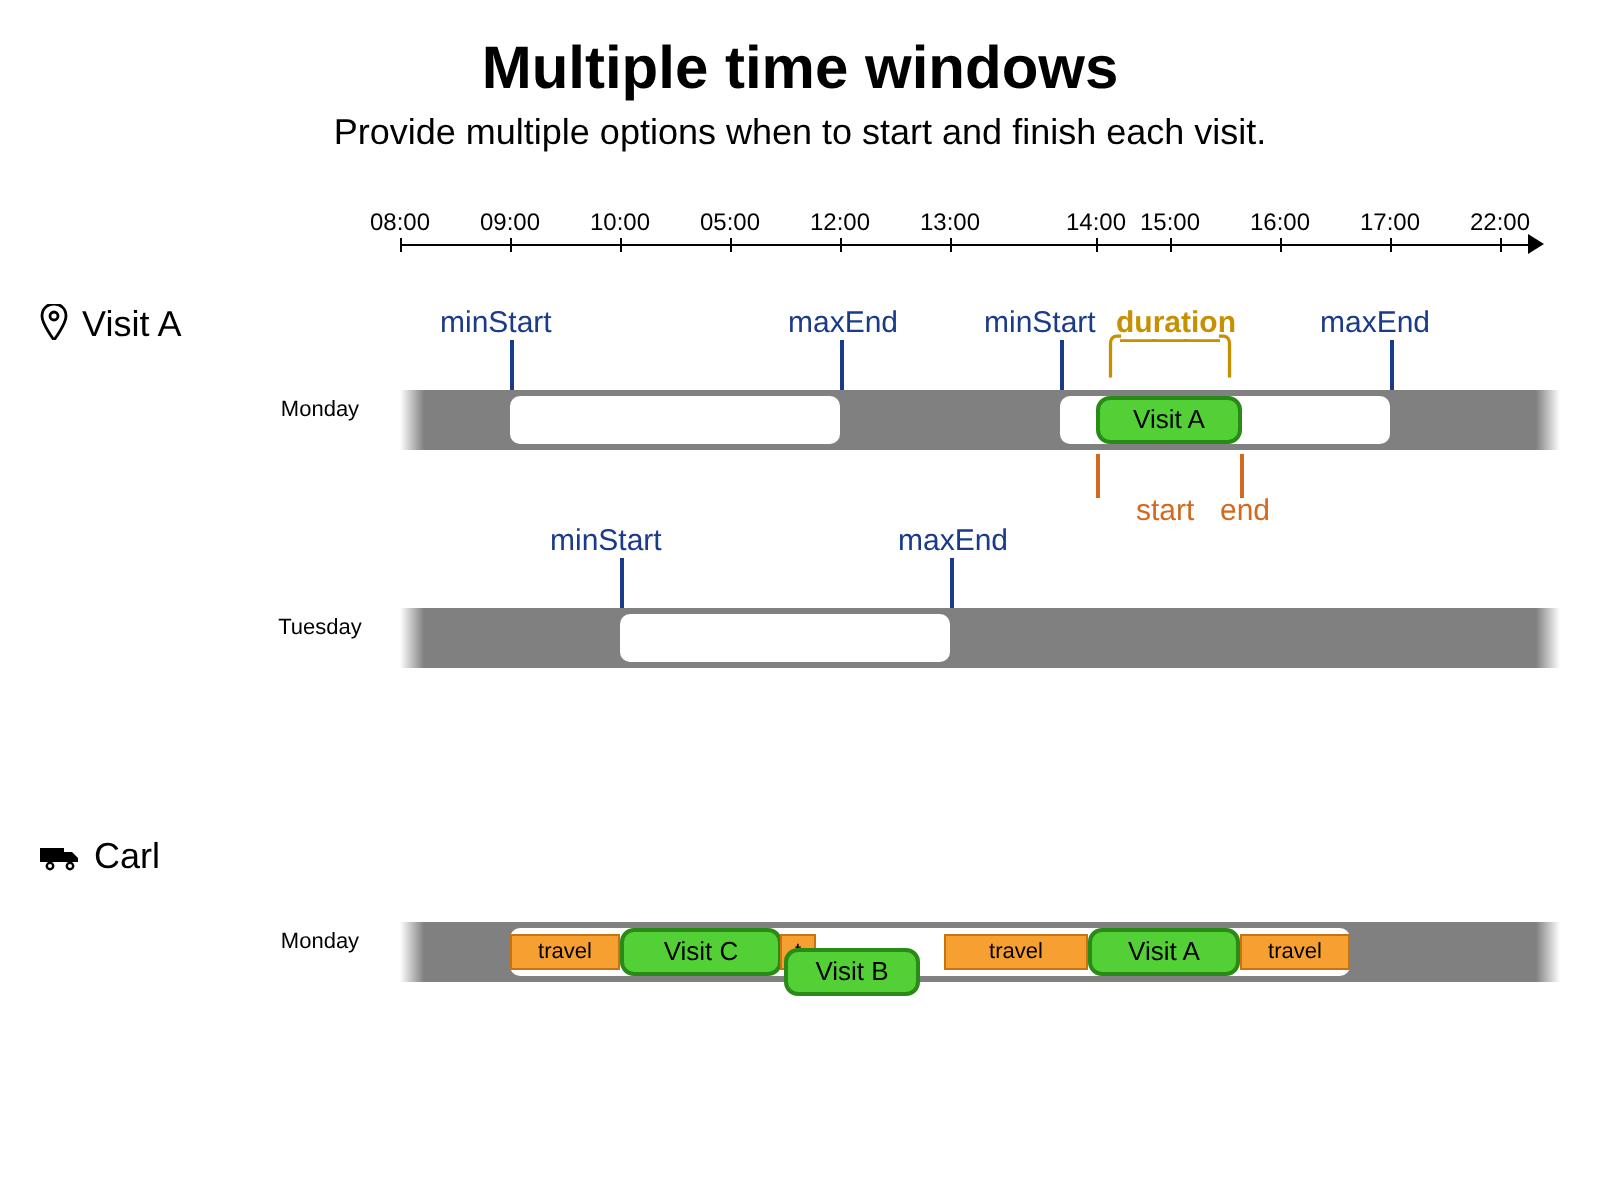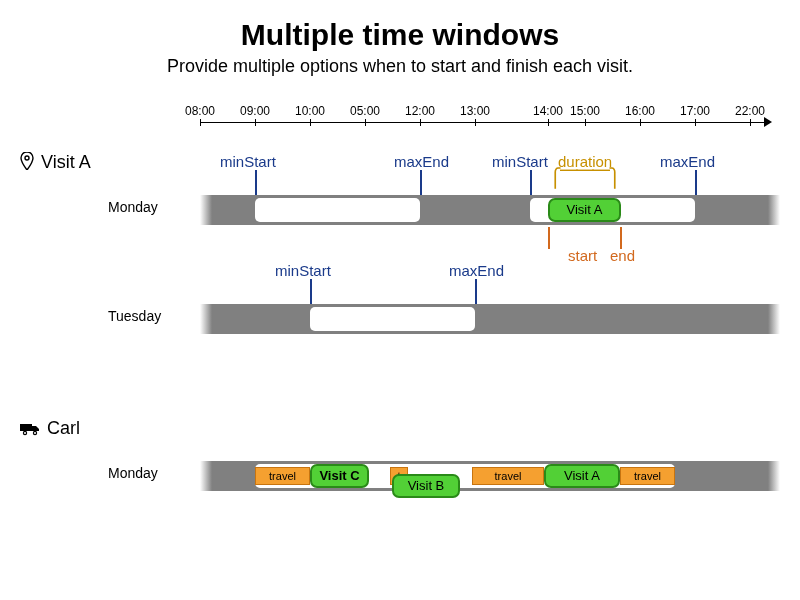--- a/index.html
+++ b/index.html
@@ -65,24 +65,24 @@
     height: 7px;
     background: #000;
   }
   .row-label {
     position: absolute;
     font-size: 18px;
   }
   .icon { display: inline-block; vertical-align: -2px; margin-right: 2px; }
   .day-label {
     position: absolute;
-    font-size: 14px;
-    text-align: left;
+    font-size: 11px;
+    text-align: center;
     width: 80px;
-    left: 108px;
+    left: 120px;
   }
   .track {
     position: absolute;
     left: 200px;
     width: 580px;
     height: 30px;
     background: linear-gradient(to right, #fff 0px, #808080 12px, #808080 calc(100% - 12px), #fff 100%);
   }
   .window {
     position: absolute;
@@ -170,21 +170,21 @@
 
 <div class="anno navy" style="left:220px; top:153px;">minStart</div>
 <div class="vmark" style="left:255px; top:170px; height:25px;"></div>
 
 <div class="anno navy" style="left:394px; top:153px;">maxEnd</div>
 <div class="vmark" style="left:420px; top:170px; height:25px;"></div>
 
 <div class="anno navy" style="left:492px; top:153px;">minStart</div>
 <div class="vmark" style="left:530px; top:170px; height:25px;"></div>
 
-<div class="anno gold" style="left:558px; top:153px;">duration</div>
+<div class="anno gold" style="left:558px; top:153px;font-weight:bold;">duration</div>
 <div class="brace" style="left:545px; top:167px; width:78px; letter-spacing:-2px;">⎧⎺⎺⎺⎫</div>
 
 <div class="anno navy" style="left:660px; top:153px;">maxEnd</div>
 <div class="vmark" style="left:695px; top:170px; height:25px;"></div>
 
 <div class="day-label" style="top:199px;">Monday</div>
 <div class="track" style="top:195px;">
   <div class="window" style="left:55px; width:165px;"></div>
   <div class="window" style="left:330px; width:165px;"></div>
   <div class="visit-pill" style="left:348px; width:73px;">Visit A</div>
@@ -216,19 +216,19 @@
         <circle cx="15" cy="11" r="1" fill="#fff"></circle>
       </svg>
   </span>
   <span>Carl</span>
 </div>
 
 <div class="day-label" style="top:465px;">Monday</div>
 <div class="track" style="top:461px;">
   <div class="window" style="left:55px; width:420px;"></div>
   <div class="travel" style="left:55px;  width:55px;">travel</div>
-  <div class="visit-pill" style="left:110px; width:59px;font-weight:bold;">Visit C</div>
+  <div class="visit-pill" style="left:110px; width:81px;">Visit C</div>
   <div class="travel" style="left:190px; width:18px;">t</div>
   <div class="visit-pill" style="left:192px; width:68px;margin-top:10px;">Visit B</div>
   <div class="travel" style="left:272px; width:72px;">travel</div>
   <div class="visit-pill" style="left:344px; width:76px;">Visit A</div>
   <div class="travel" style="left:420px; width:55px;">travel</div>
 </div>
 
 </body></html>

